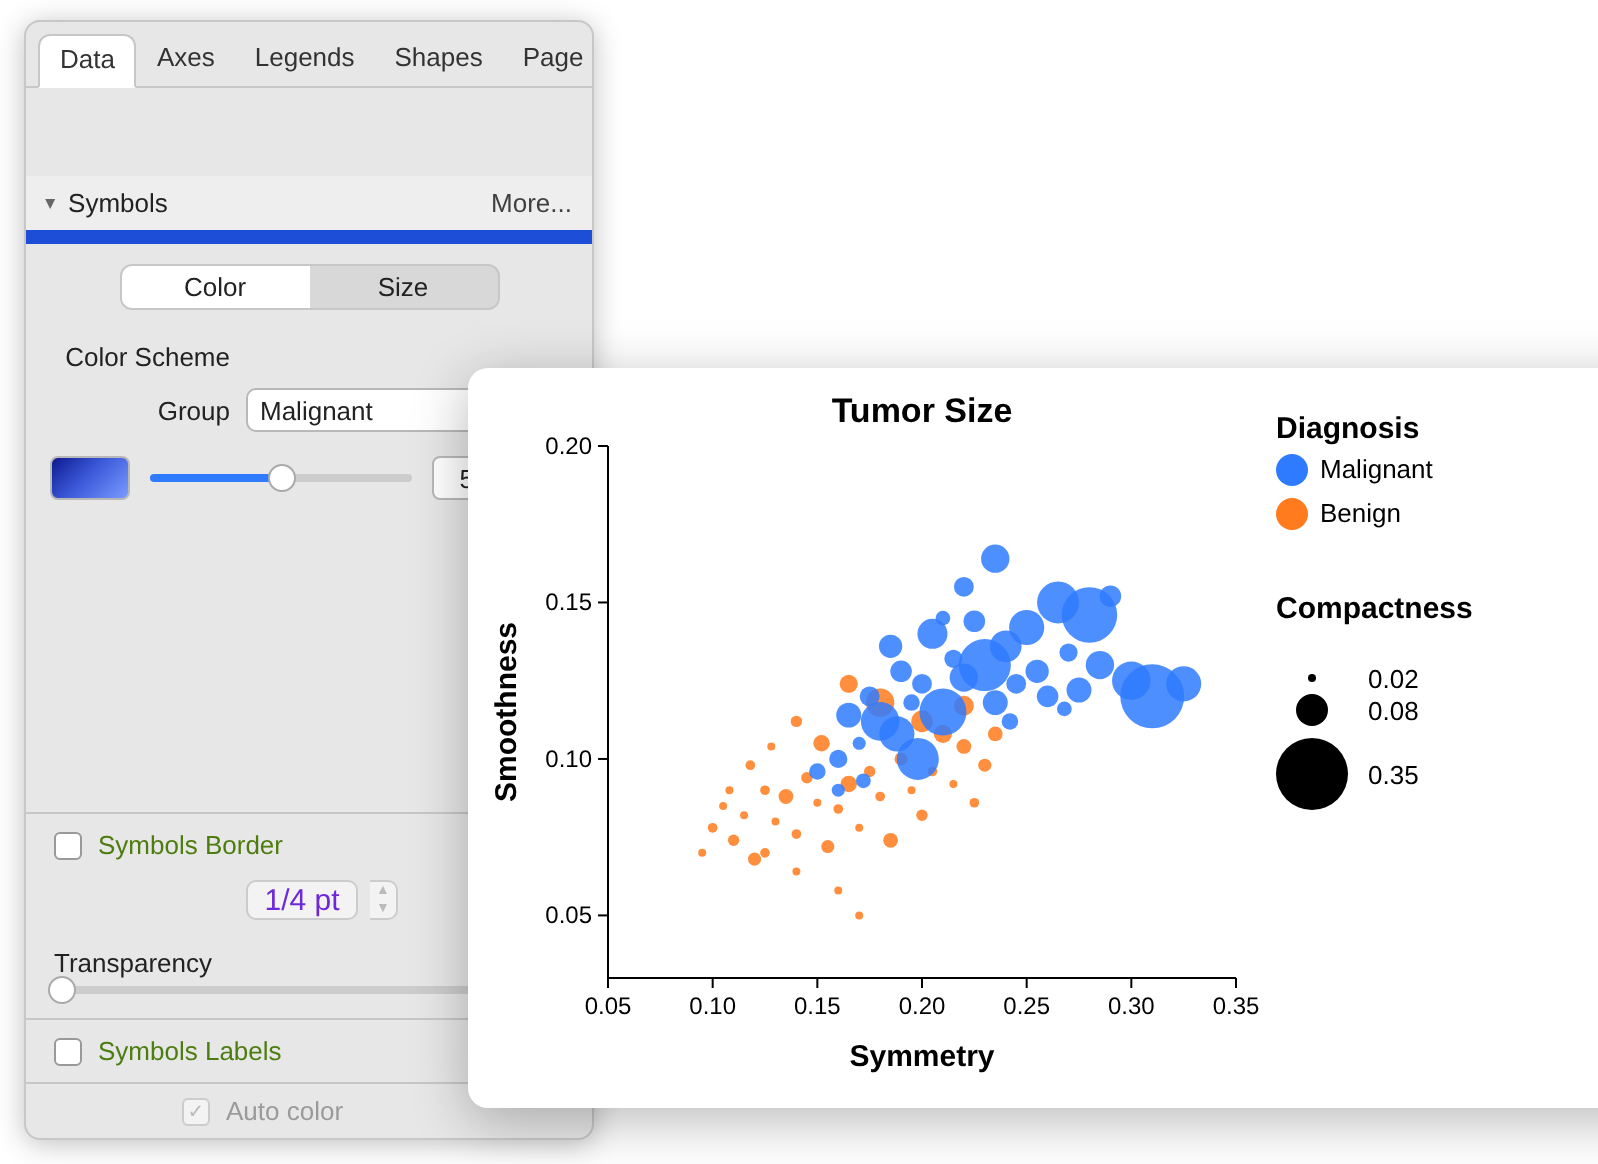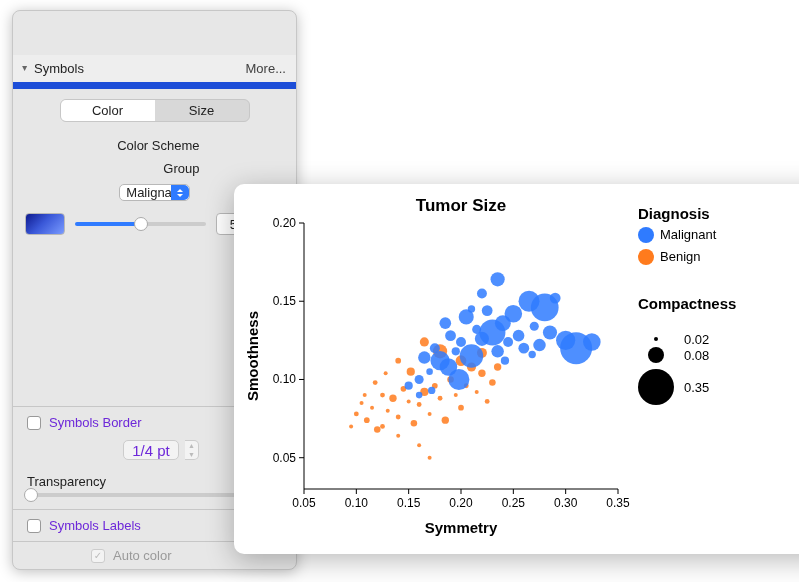--- a/index.html
+++ b/index.html
@@ -72,21 +72,20 @@
     border: 1px solid #c7c7c7;
   }
   .seg-btn { flex: 1; text-align: center; padding: 3px 0; font-size: 13px; }
   .seg-btn.active { background: #fff; }
 
   .form-row {
     display: flex;
     align-items: center;
     padding: 4px 12px;
     gap: 8px;
-    flex-direction: column;
   }
   .form-label { width: 90px; text-align: right; font-size: 13px; color: #222; }
   .mac-select, .mac-num {
     flex: 1;
     height: 22px;
     border: 1px solid #b8b8b8;
     border-radius: 5px;
     background: #fff;
     padding: 0 6px;
     display: flex;
@@ -122,21 +121,21 @@
     transform: translate(-50%, -50%);
   }
   .num-box { width: 42px; height: 22px; border: 1px solid #b8b8b8; border-radius: 4px 0 0 4px; background: #fff; display:flex; align-items:center; justify-content:center; font-size:13px;}
   .stepper { width: 16px; height: 22px; border: 1px solid #b8b8b8; border-left:none; border-radius: 0 4px 4px 0; background:#fff; display:flex; flex-direction:column;}
   .stepper div{flex:1; display:flex;align-items:center;justify-content:center;font-size:7px;color:#555;}
 
   .divider { height: 1px; background: #c7c7c7; margin: 0; }
 
   .check-row { display:flex; align-items:center; padding: 8px 14px; gap:8px; }
   .checkbox { width:14px; height:14px; border:1px solid #999; border-radius:3px; background:#fff; }
-  .check-label { font-size:13px; color:#6d28d9; }
+  .check-label { font-size:13px; color:#4d7c0f; }
 
   .sub-row { padding: 2px 14px 10px; display:flex; align-items:center; gap:6px; color:#999; }
   .sub-row .mac-num-disabled {
     width: 56px; height: 20px; border:1px solid #ccc; border-radius:5px; background:#f3f3f3;
     font-size:15px; display:flex; align-items:center; justify-content:center; color:#6d28d9;
   }
   .stepper-dis{width:14px;height:20px;border:1px solid #ccc;border-left:none;border-radius:0 5px 5px 0;background:#f3f3f3;display:flex;flex-direction:column;}
   .stepper-dis div{flex:1;font-size:7px;color:#bbb;display:flex;align-items:center;justify-content:center;}
 
   .trans-label { padding: 4px 14px 2px; font-size:13px; }
@@ -163,20 +162,27 @@
     padding: 11px 16px 12px 8px;
     text-decoration: underline;
   }
   .chart-card svg { overflow: visible; }
 </style>
 </head>
 <body>
 
 <div class="panel">
 
+  <div class="tabbar">
+    <div class="tab active">Data</div>
+    <div class="tab">Axes</div>
+    <div class="tab">Legends</div>
+    <div class="tab">Shapes</div>
+    <div class="tab">Page</div>
+  </div>
 
   <div class="section-header">
     <span class="chev">▸</span>
     <span class="section-title">Symbols</span>
     <span class="more-link">More...</span>
   </div>
 
   <div class="seg">
     <div class="seg-btn active">Color</div>
     <div class="seg-btn">Size</div>

